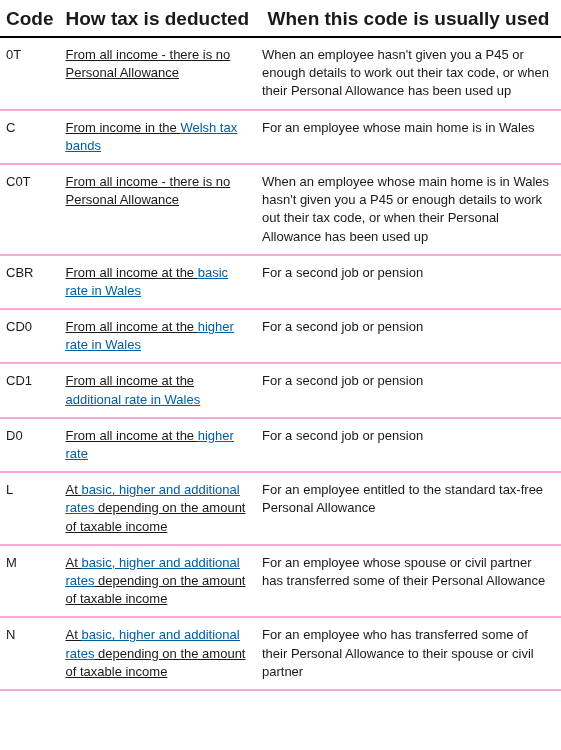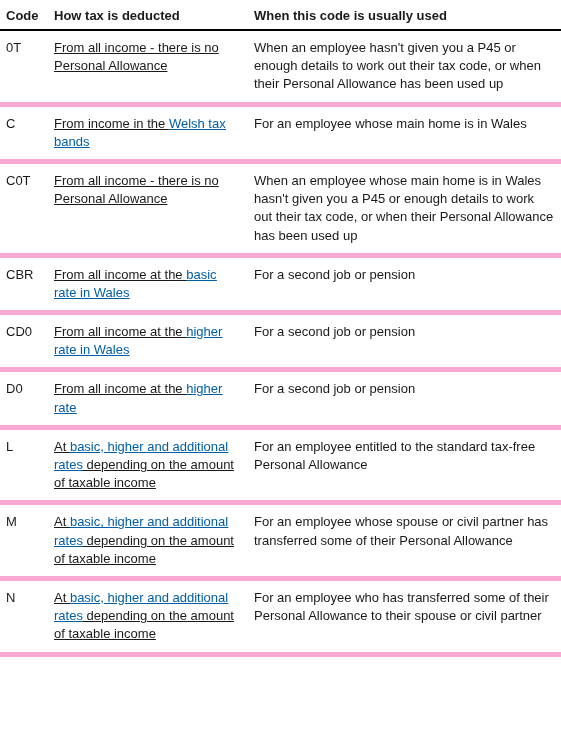--- a/index.html
+++ b/index.html
@@ -12,27 +12,27 @@
     }
     table {
       width: 100%;
       border-collapse: collapse;
     }
     thead tr {
       border-bottom: 2px solid #000;
     }
     thead th {
       font-weight: bold;
-      font-size: 13px;
+      font-size: 19px;
       padding: 8px 6px 6px 6px;
       text-align: left;
       vertical-align: bottom;
     }
     tbody tr {
-      border-bottom: 5px solid #f9a8d4;
+      border-bottom: 2px solid #f9a8d4;
     }
     tbody td {
       padding: 8px 6px;
       vertical-align: top;
       line-height: 1.4;
     }
     td.col-code {
       width: 48px;
       font-weight: normal;
       white-space: nowrap;
@@ -43,21 +43,21 @@
     }
     td.col-when {
       width: 313px;
     }
     a {
       color: #005ea5;
       text-decoration: underline;
     }
     th.col-code { width: 48px; }
     th.col-how { width: 200px; margin-left: 18px; }
-    th.col-when { width: 313px; }
+    th.col-when { width: 313px; text-align: center; }
   </style>
 </head>
 <body>
 
 <table>
   <thead>
     <tr>
       <th class="col-code">Code</th>
       <th class="col-how">How tax is deducted</th>
       <th class="col-when">When this code is usually used</th>
@@ -83,20 +83,25 @@
         <td class="col-code">CBR</td>
         <td class="col-how">From all income at the <a href="#">basic rate in Wales</a></td>
         <td class="col-when">For a second job or pension</td>
       </tr>
       <tr>
         <td class="col-code">CD0</td>
         <td class="col-how">From all income at the <a href="#">higher rate in Wales</a></td>
         <td class="col-when">For a second job or pension</td>
       </tr>
       <tr>
+        <td class="col-code">CD1</td>
+        <td class="col-how">From all income at the <a href="#">additional rate in Wales</a></td>
+        <td class="col-when">For a second job or pension</td>
+      </tr>
+      <tr>
         <td class="col-code">D0</td>
         <td class="col-how">From all income at the <a href="#">higher rate</a></td>
         <td class="col-when">For a second job or pension</td>
       </tr>
       <tr>
         <td class="col-code">L</td>
         <td class="col-how">At <a href="#">basic, higher and additional rates</a> depending on the amount of taxable income</td>
         <td class="col-when">For an employee entitled to the standard tax-free Personal Allowance</td>
       </tr>
       <tr>

